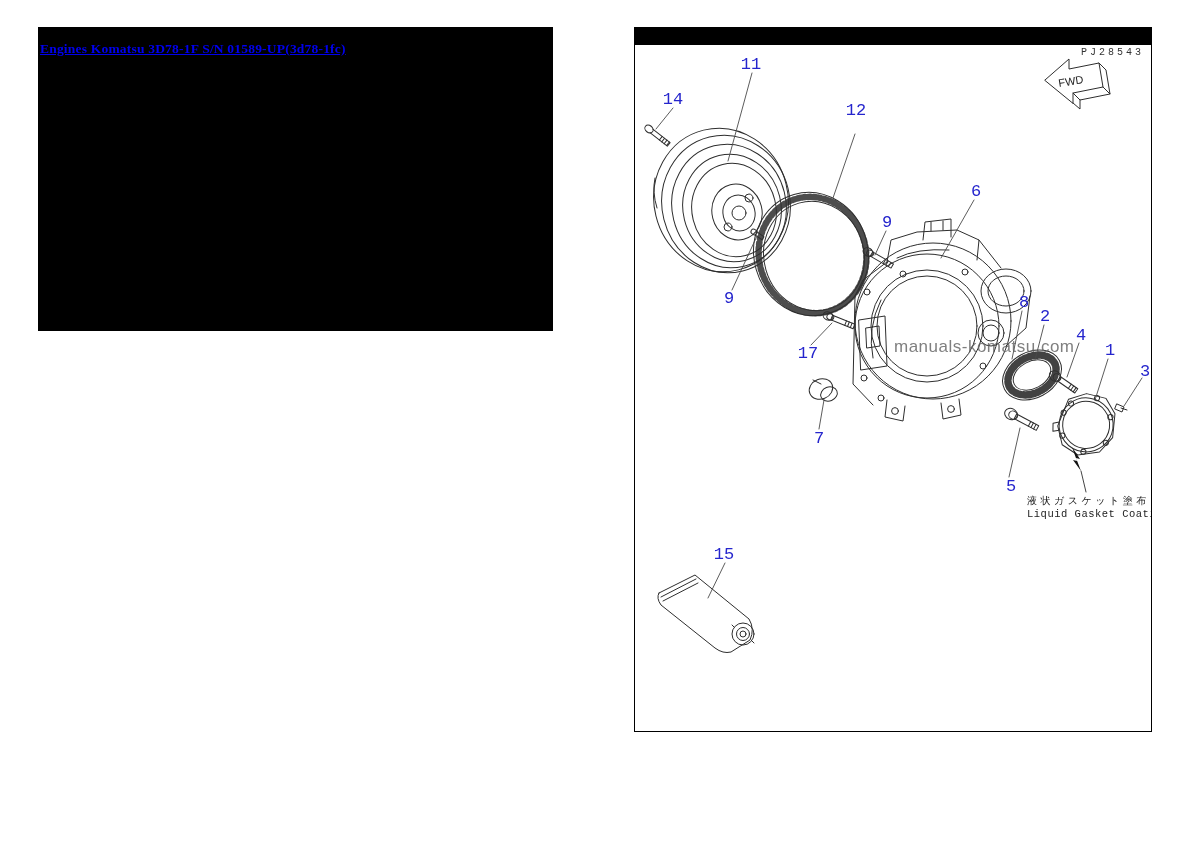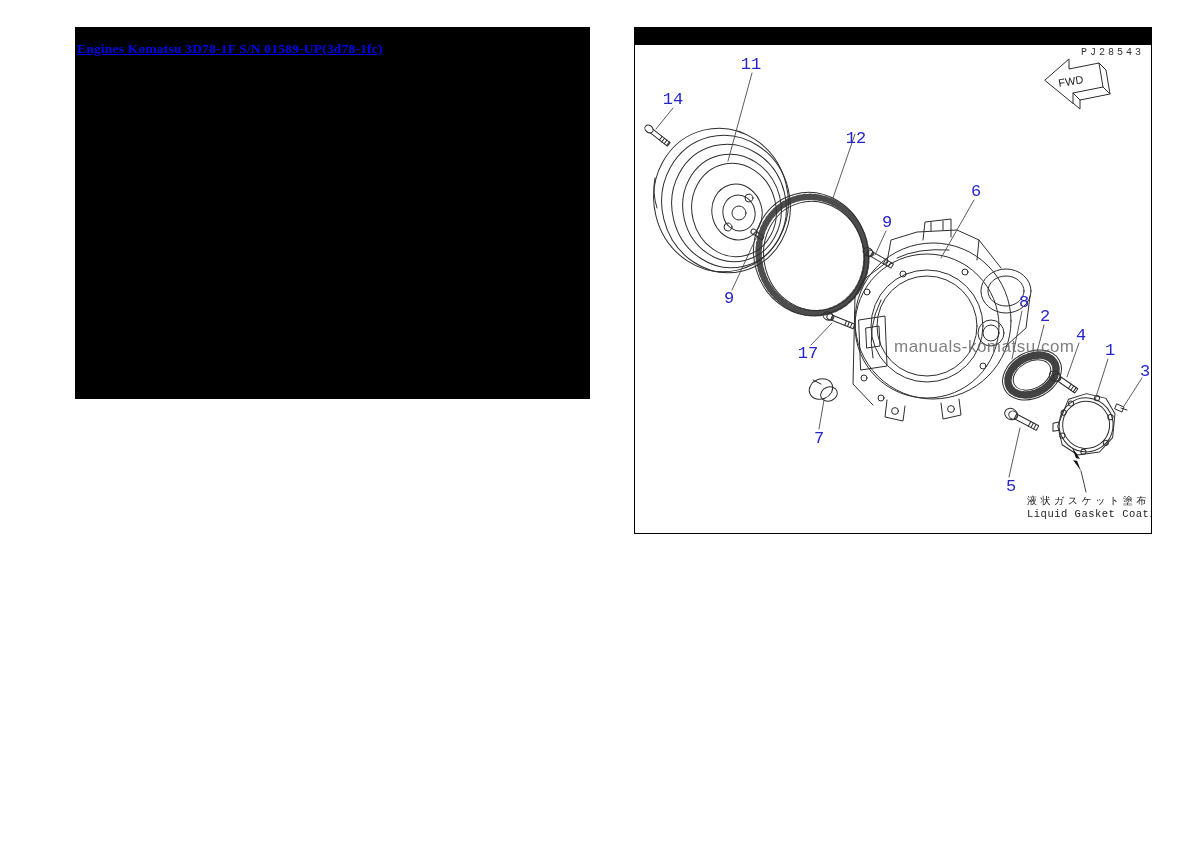--- a/index.html
+++ b/index.html
@@ -1,24 +1,24 @@
 <!DOCTYPE html>
 <html><head>
 <meta charset="utf-8">
 <style>
   html,body{margin:0;padding:0;background:#fff;}
   body{width:1190px;height:842px;position:relative;font-family:"Liberation Sans",sans-serif;overflow:hidden;}
 
   
-  .blackbox{position:absolute;left:38px;top:27px;width:515px;height:372px;background:#000;margin-left:37px;}
+  .blackbox{position:absolute;left:38px;top:27px;width:515px;height:304px;background:#000;}
   .blackbox a{display:inline-block;margin:14px 0 0 2px;color:#0000ee;font-family:"Liberation Serif",serif;
               font-weight:bold;font-size:13.5px;text-decoration:underline;letter-spacing:.2px;}
 
   
-  .panel{position:absolute;left:634px;top:27px;width:518px;height:507px;border:1px solid #000;
+  .panel{position:absolute;left:634px;top:27px;width:518px;height:705px;border:1px solid #000;
          box-sizing:border-box;background:#fff;overflow:hidden;}
   .panel .topbar{position:absolute;left:0;top:0;width:100%;height:17px;background:#000;}
   .panel .code{position:absolute;right:7px;top:19px;font-size:10px;letter-spacing:3px;color:#333;
                font-family:"Liberation Mono",monospace;}
   .panel svg{position:absolute;left:0;top:0;}
   .plabel{position:absolute;transform:translate(-50%,-50%);color:#2525cd;font-size:17px;
           font-family:Liberation Mono, monospace;cursor:pointer;line-height:1;}
   .watermark{position:absolute;left:259px;top:309px;font-size:17px;color:rgba(95,95,95,.8);
              letter-spacing:.5px;white-space:nowrap;}
   .note-jp{position:absolute;left:392px;top:466px;font-size:10px;color:#222;letter-spacing:3.5px;white-space:nowrap;}
@@ -205,21 +205,21 @@
   <div class="plabel" style="left:410px;top:288px">2</div>
   <div class="plabel" style="left:510px;top:343px">3</div>
   <div class="plabel" style="left:446px;top:307px">4</div>
   <div class="plabel" style="left:376px;top:458px">5</div>
   <div class="plabel" style="left:341px;top:163px">6</div>
   <div class="plabel" style="left:184px;top:410px">7</div>
   <div class="plabel" style="left:389px;top:274px">8</div>
   <div class="plabel" style="left:252px;top:194px">9</div>
   <div class="plabel" style="left:173px;top:325px">17</div>
   <div class="plabel" style="left:116px;top:36px">11</div>
-  <div class="plabel" style="left:221px;top:110px">12</div>
+  <div class="plabel" style="left:221px;top:82px">12</div>
   <div class="plabel" style="left:94px;top:270px">9</div>
   <div class="plabel" style="left:38px;top:71px">14</div>
   <div class="plabel" style="left:89px;top:526px">15</div>
 
   <div class="watermark">manuals-komatsu.com</div>
   <div class="note-jp">液状ガスケット塗布</div>
   <div class="note-en">Liquid Gasket Coating</div>
 </div>
 
 </body></html>

